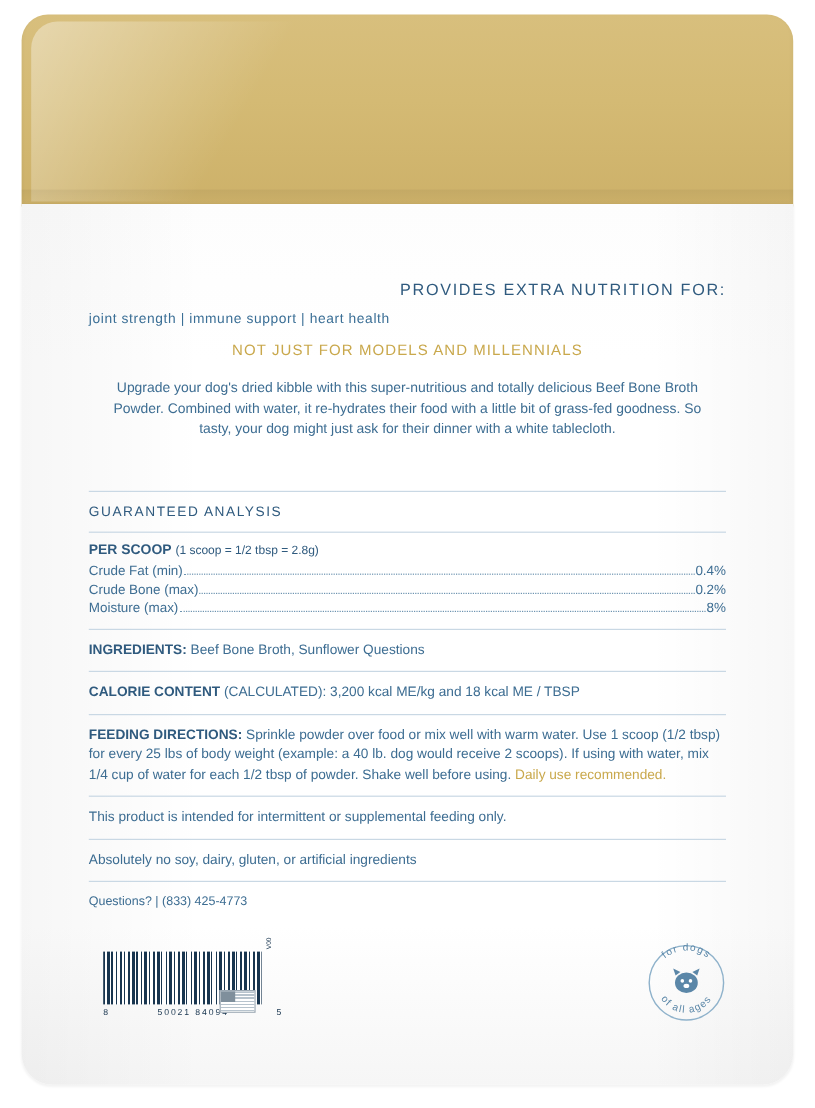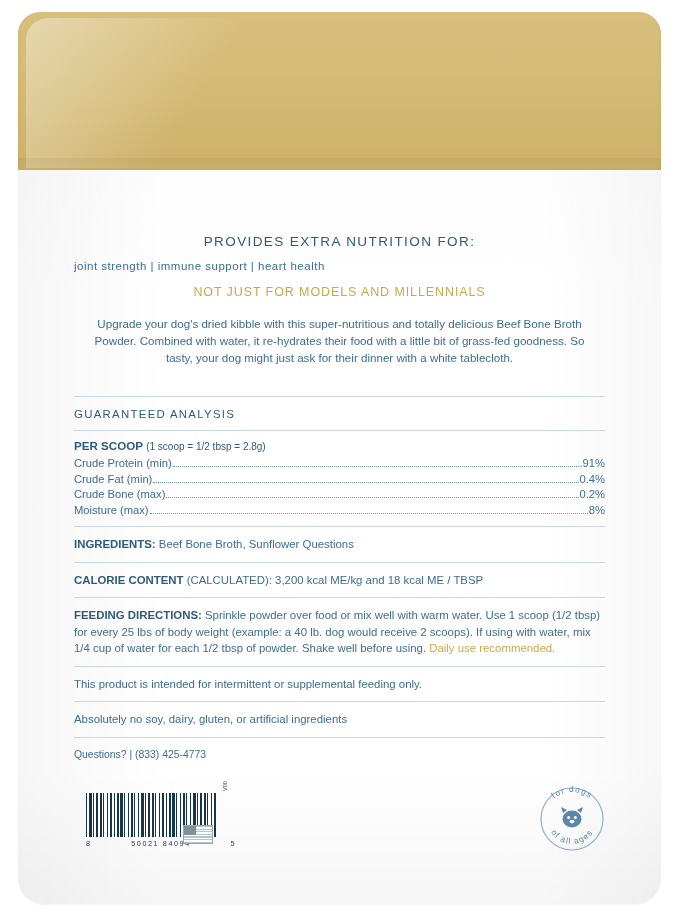--- a/index.html
+++ b/index.html
@@ -90,21 +90,21 @@
   
   .content {
     position: absolute;
     left: 56px;
     top: 64px;          
     width: 531px;
     color: #33597a;
   }
 
   .headline {
-    text-align: center;
+    text-align: right;
     font-size: 13.5px;
     letter-spacing: 1.4px;
     color: #2f5a7e;
     margin: 0 0 11px 0;
   }
   .benefits {
     text-align: left;
     font-size: 11.5px;
     letter-spacing: 0.5px;
     color: #3b6f96;
@@ -115,21 +115,21 @@
     font-size: 12.5px;
     letter-spacing: 0.9px;
     color: #c9a84c;
     margin: 0 0 16px 0;
   }
   .descr {
     text-align: center;
     font-size: 11.6px;
     line-height: 17px;
     color: #3d6d92;
-    margin: 0 auto 30px auto;
+    margin: 0 auto 43px auto;
     width: 512px;
   }
 
   hr.rule {
     border: none;
     border-top: 1px solid #c9d8e4;
     margin: 0;
   }
 
   .ga-title {
@@ -293,25 +293,20 @@
       <div class="ga-title">GUARANTEED ANALYSIS</div>
 
       <hr class="rule">
 
       <div class="ga-block">
         <div class="ga-head">
           <span class="bold">PER SCOOP</span>
           <span class="small">(1 scoop = 1/2 tbsp = 2.8g)</span>
         </div>
 
-        <div class="ga-row">
-          <span class="label">Crude Protein (min)</span>
-          <span class="dots"></span>
-          <span class="value">.91%</span>
-        </div>
         <div class="ga-row">
           <span class="label">Crude Fat (min)</span>
           <span class="dots"></span>
           <span class="value">0.4%</span>
         </div>
         <div class="ga-row">
           <span class="label">Crude Bone (max)</span>
           <span class="dots"></span>
           <span class="value">0.2%</span>
         </div>

